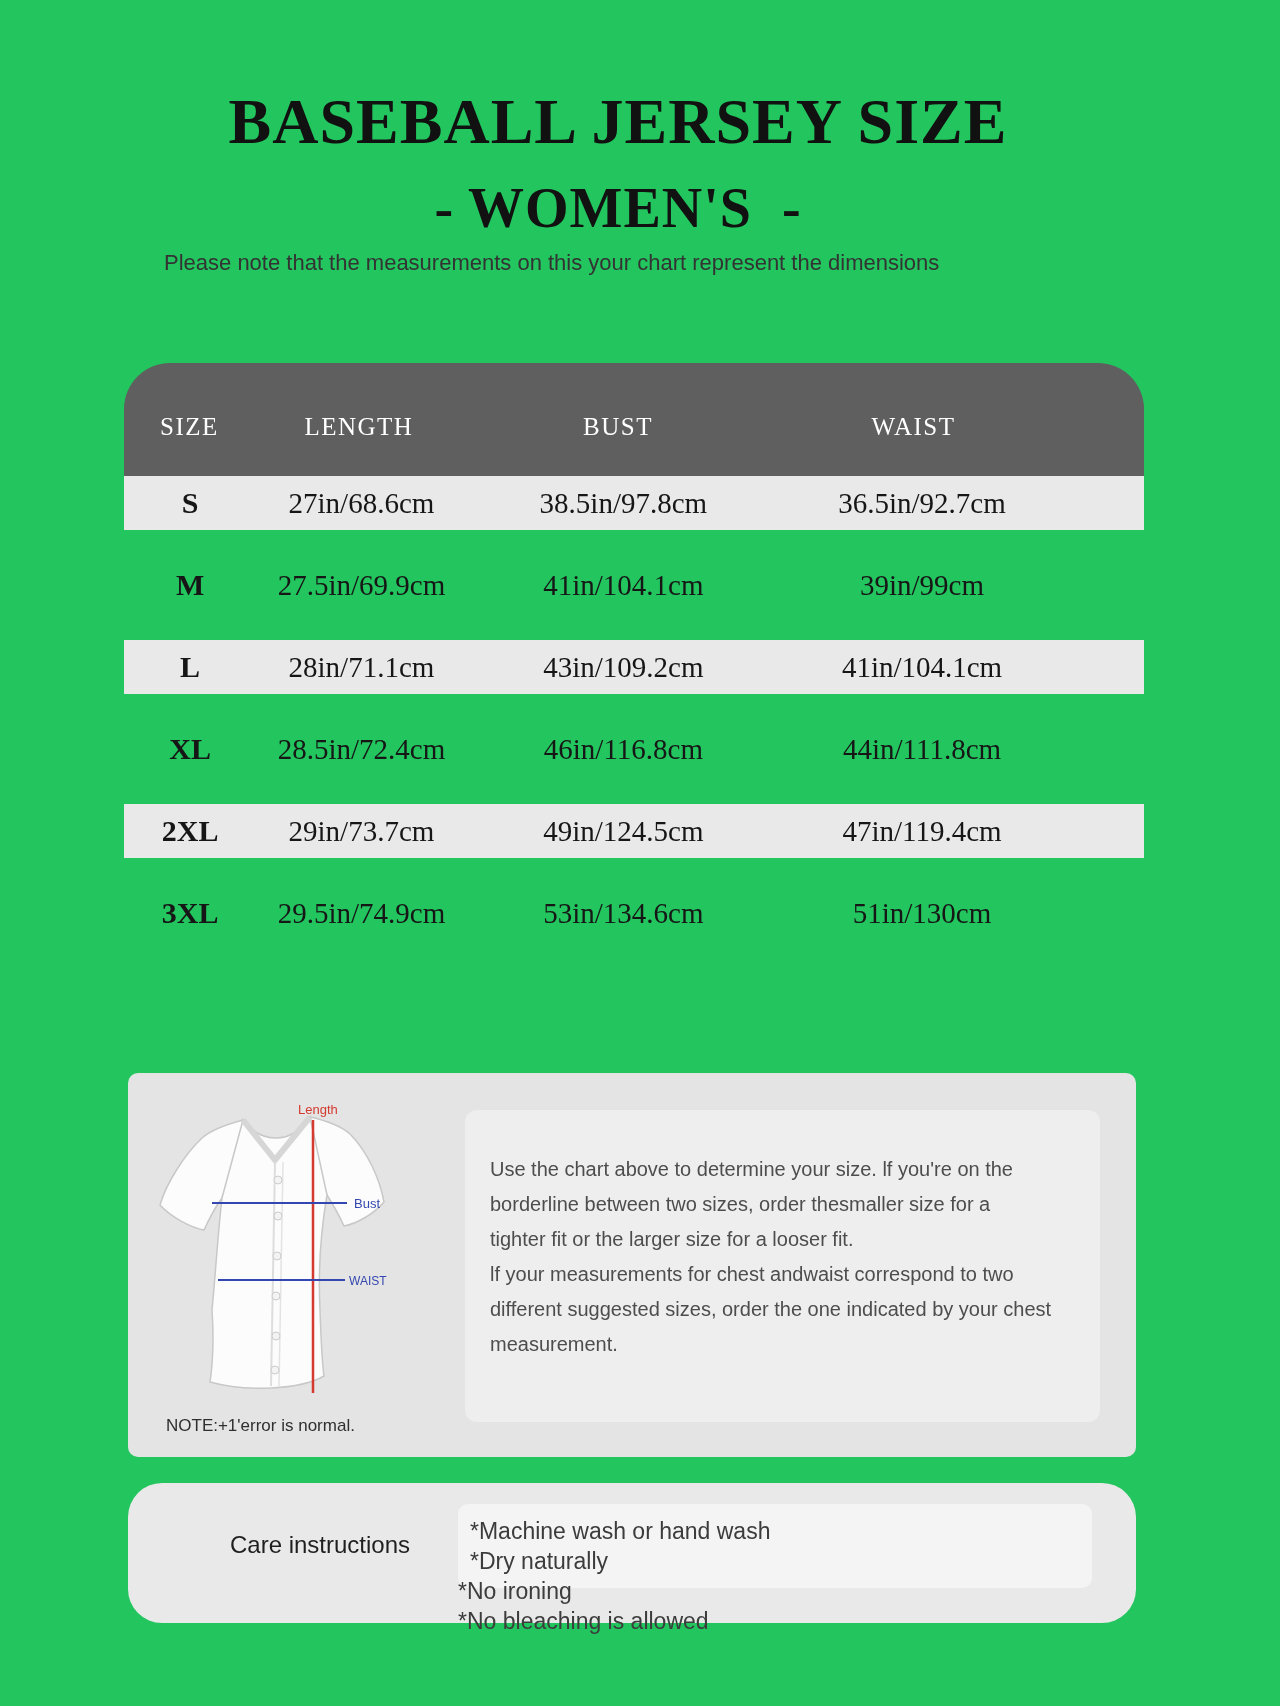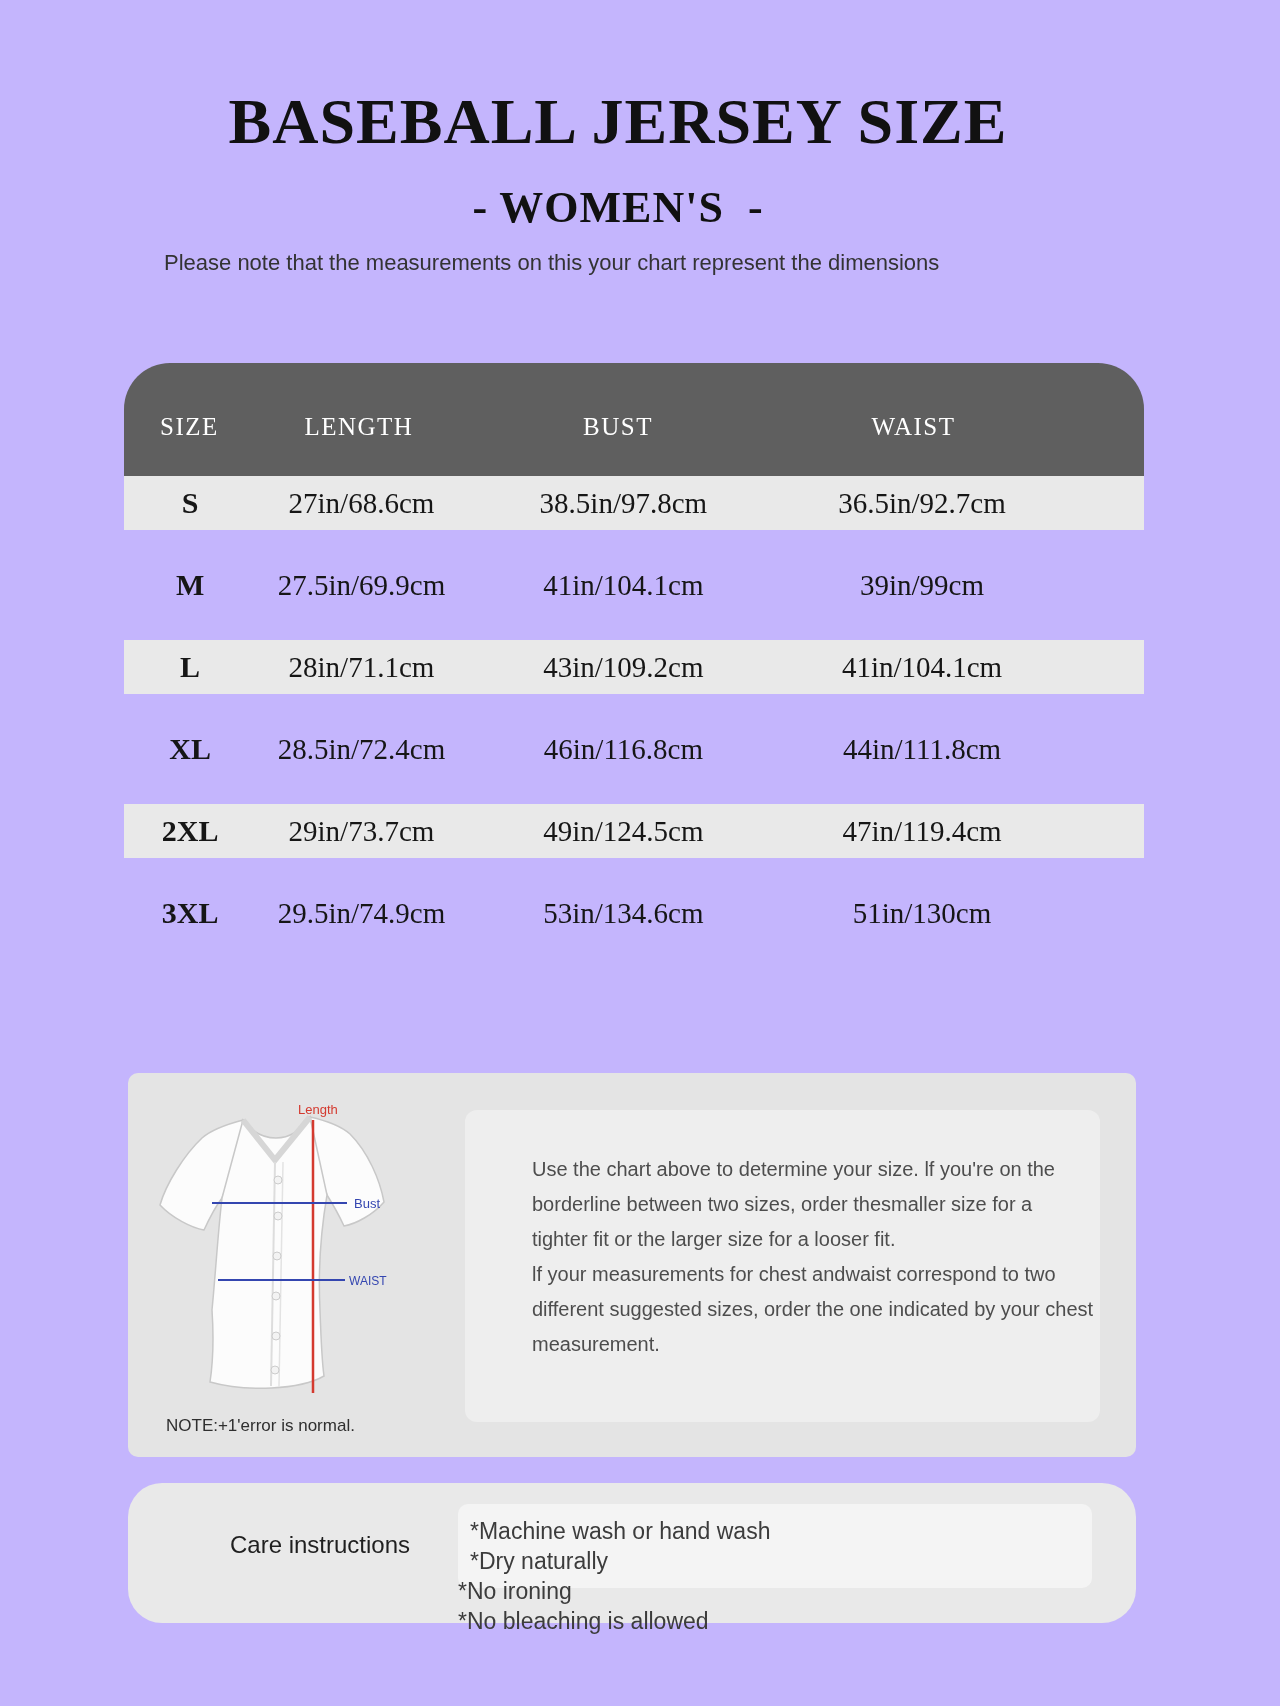--- a/index.html
+++ b/index.html
@@ -1,26 +1,26 @@
 <!DOCTYPE html>
 <html><head>
 <meta charset="utf-8">
 <style>
   * { margin:0; padding:0; box-sizing:border-box; }
   html,body { background:#ffffff; }
   body { font-family:"Liberation Sans","DejaVu Sans",sans-serif; }
   .page {
-    position:relative; width:1280px; height:1706px; background:#c4b5fd;
+    position:relative; width:1280px; height:1706px; background:#22c55e;
     overflow:hidden; margin:0 auto;
   }
   
   .title-block { position:absolute; left:0; right:44px; top:84px; text-align:center;
     font-family:"Liberation Serif","DejaVu Serif",serif; font-weight:700; color:#111111; }
   .title-line1 { font-size:64px; line-height:76px; letter-spacing:1px; }
-  .title-line2 { font-size:44px; line-height:76px; margin-top:10px; white-space:pre; letter-spacing:1px; }
+  .title-line2 { font-size:56px; line-height:76px; margin-top:10px; white-space:pre; letter-spacing:1px; }
   
   .intro { position:absolute; left:164px; top:247px; font-size:22px; line-height:31px; color:#333333; }
   
   .thead {
     position:absolute; left:124px; top:363px; width:1020px; height:128px;
     background:#5f5f5f; border-radius:46px 46px 0 0;
     display:grid; grid-template-columns:13.5% 21.5% 32% 29%; align-items:center;
     padding-right:4%;
     font-family:"Liberation Serif","DejaVu Serif",serif; color:#ffffff;
     font-size:25px; letter-spacing:1.5px;
@@ -34,21 +34,21 @@
   }
   .trow > div { text-align:center; }
   .trow .size { font-weight:700; font-size:30px; }
   .striped { background:linear-gradient(180deg, rgba(0,0,0,0) 17%, #e9e9e9 17%, #e9e9e9 83%, rgba(0,0,0,0) 83%); }
   
   .panel1 { position:absolute; left:128px; top:1073px; width:1008px; height:384px;
     background:#e4e4e4; border-radius:10px; }
   .jersey-svg { position:absolute; left:150px; top:1100px; width:240px; height:310px; }
   .fit-box { position:absolute; left:465px; top:1110px; width:635px; height:312px;
     background:#eeeeee; border-radius:12px; padding:42px 10px 0 25px; }
-  .fit-box .line { font-size:20px; line-height:35px; color:#4d4d4d; white-space:nowrap;margin-left:42px; }
+  .fit-box .line { font-size:20px; line-height:35px; color:#4d4d4d; white-space:nowrap; }
   .note-text { position:absolute; left:166px; top:1416px; font-size:17px; color:#2f2f2f; }
   
   .care-panel { position:absolute; left:128px; top:1483px; width:1008px; height:140px;
     background:#e9e9e9; border-radius:34px; }
   .care-label { position:absolute; left:57px; top:0; height:124px; width:270px;
     display:flex; align-items:center; justify-content:center;
     font-size:24px; color:#1f1f1f; }
   .care-box { position:absolute; left:330px; top:21px; width:634px; height:84px;
     background:#f4f4f4; border-radius:10px; display:flex; padding-top:12px;flex-direction:column; }
   .care-col1 { width:355px; padding-left:12px; }

